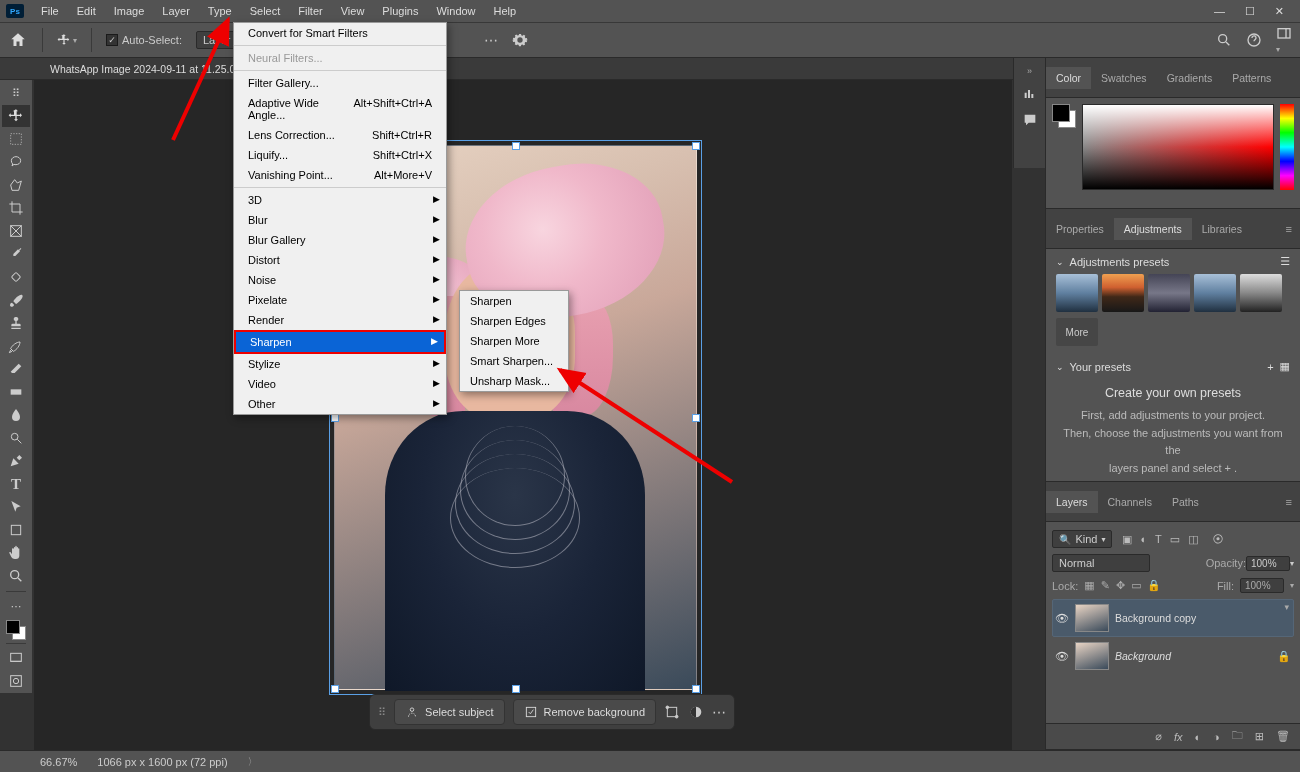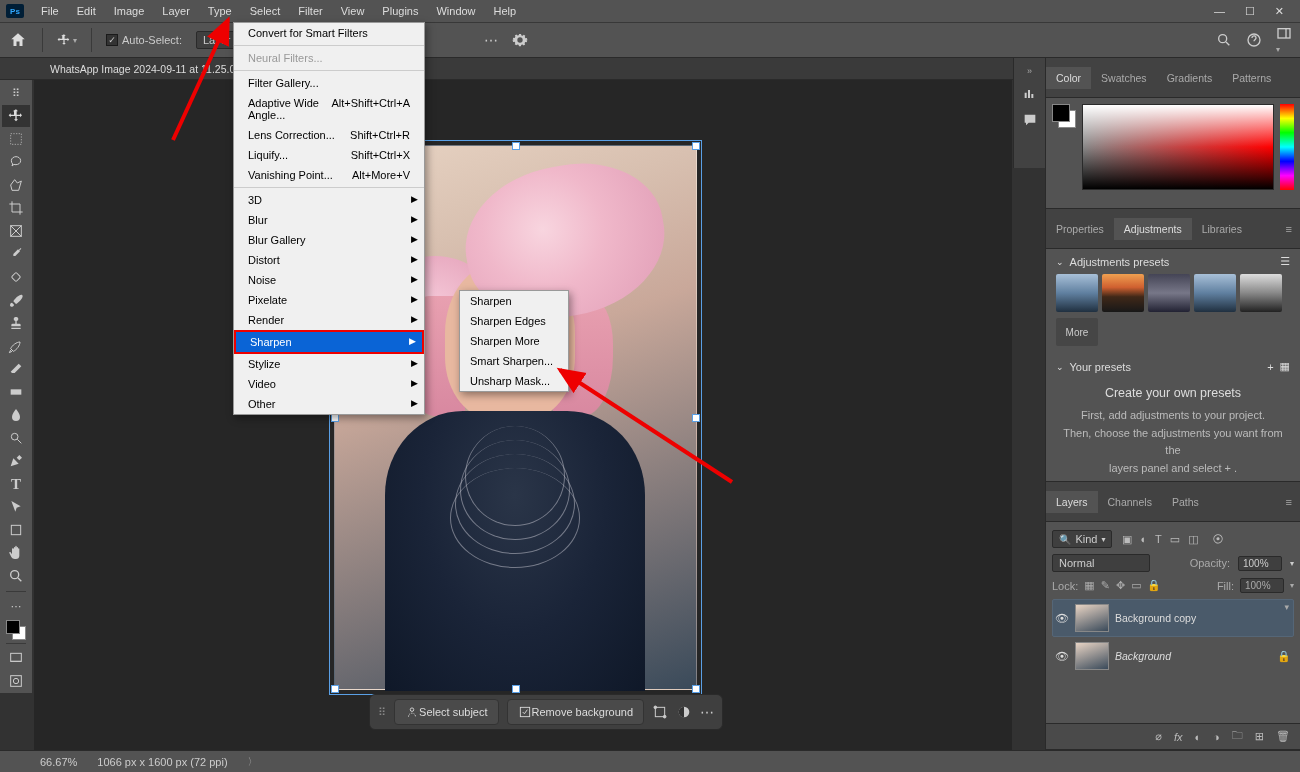--- a/index.html
+++ b/index.html
@@ -37,22 +37,22 @@
 .flower{position:absolute;width:200px;height:150px;left:130px;top:20px;background:radial-gradient(circle at 40% 40%,#f8d5df 0%,#f0b8ca 40%,#e5a5bc 80%);border-radius:50% 45% 50% 45%;transform:rotate(-10deg)}
 .flower2{position:absolute;width:120px;height:100px;left:40px;top:110px;background:radial-gradient(circle,#f5c8d8 0%,#e8aac0 70%);border-radius:50%}
 .face{position:absolute;width:130px;height:160px;left:110px;top:115px;background:#e8b8a0;border-radius:45% 45% 40% 40%}
 .hair-l{position:absolute;width:60px;height:120px;left:70px;top:150px;background:linear-gradient(180deg,#e8a0b0,#d888a0);border-radius:40% 0 0 50%}
 .hair-r{position:absolute;width:60px;height:120px;left:218px;top:150px;background:linear-gradient(180deg,#e8a0b0,#d888a0);border-radius:0 40% 50% 0}
 .smile{position:absolute;width:40px;height:18px;left:155px;top:208px;background:#8a2530;border-radius:0 0 20px 20px}
 .body{position:absolute;width:260px;height:280px;left:50px;top:265px;background:radial-gradient(ellipse at 50% 30%,#2a3548 0%,#1a2438 50%,#0f1828 100%);border-radius:30% 30% 0 0}
 .neck{position:absolute;width:90px;height:160px;left:135px;top:280px}
 .chain{position:absolute;width:100px;height:100px;left:-5px;border:1px solid rgba(200,200,210,0.5);border-radius:50%;border-top:none}
 .action-bar{position:absolute;left:335px;bottom:20px;height:36px;background:#3f3f3f;border:1px solid #2a2a2a;border-radius:6px;display:flex;align-items:center;padding:0 8px;gap:8px}
-.ab-btn{background:#4a4a4a;border:1px solid #333;border-radius:4px;padding:5px 10px;display:flex;align-items:center;color:#ddd}
-.dropdown{position:absolute;left:233px;top:22px;width:192px;background:#f0f0f0;border:1px solid #999;box-shadow:2px 3px 8px rgba(0,0,0,0.4);color:#000;z-index:100}
+.ab-btn{background:#4a4a4a;border:1px solid #333;border-radius:4px;padding:5px 10px;display:flex;align-items:center;gap:6px;color:#ddd}
+.dropdown{position:absolute;left:233px;top:22px;width:214px;background:#f0f0f0;border:1px solid #999;box-shadow:2px 3px 8px rgba(0,0,0,0.4);color:#000;z-index:100}
 .dd-item{padding:4px 14px;display:flex;justify-content:space-between;position:relative}
 .dd-item.disabled{color:#999}
 .dd-item.highlight{background:#0a64d6;color:#fff}
 .dd-item .arrow{position:absolute;right:6px;font-size:9px}
 .dd-sep{height:1px;background:#ccc;margin:2px 0}
 .red-box{border:2px solid #e00}
 .submenu{position:absolute;left:459px;top:290px;width:110px;background:#f0f0f0;border:1px solid #999;box-shadow:2px 3px 8px rgba(0,0,0,0.4);color:#000;z-index:101}
 .submenu .dd-item{padding:4px 10px}
 .right-dock{position:absolute;right:0;top:58px;width:255px;bottom:22px;background:#535353;border-left:1px solid #2a2a2a;display:flex;flex-direction:column}
 .collapse-strip{position:absolute;right:255px;top:58px;width:32px;height:110px;background:#424242;border-left:1px solid #2a2a2a;display:flex;flex-direction:column;align-items:center;padding-top:8px;gap:10px}
@@ -73,21 +73,21 @@
 .preset.sunset{background:linear-gradient(to bottom,#f0a050 0%,#d06030 35%,#402818 60%,#181818 100%)}
 .preset.cool{background:linear-gradient(to bottom,#a8c0d8 0%,#6080a0 50%,#203040 100%)}
 .preset.bw{background:linear-gradient(to bottom,#ddd 0%,#888 50%,#222 100%)}
 .more-btn{width:42px;height:28px;background:#464646;border-radius:2px;display:flex;align-items:center;justify-content:center;color:#ccc;font-size:10px;margin:0 10px 8px}
 .yp-text{padding:4px 16px;text-align:center;color:#bbb;font-size:11px;line-height:1.6}
 .yp-title{color:#ddd;font-size:12.5px;margin-bottom:4px}
 .layers-body{padding:6px}
 .lay-row1{display:flex;align-items:center;gap:6px;padding:2px 0}
 .kind-sel{background:#3f3f3f;border:1px solid #2a2a2a;padding:2px 6px;border-radius:2px;width:60px;display:flex;align-items:center;gap:4px}
 .lay-icons{display:flex;gap:8px;margin-left:4px;color:#bbb}
-.lay-row2{display:flex;align-items:center;gap:8px;padding:4px 0}
+.lay-row2{display:flex;align-items:center;padding:4px 0}
 .blend-sel{background:#3f3f3f;border:1px solid #2a2a2a;padding:2px 6px;border-radius:2px;width:98px}
 .opac-box{background:#3f3f3f;border:1px solid #2a2a2a;padding:1px 4px;border-radius:2px;width:44px;font-size:10px}
 .lay-row3{display:flex;align-items:center;gap:6px;padding:2px 0;color:#aaa}
 .lock-icons{display:flex;gap:6px;font-size:11px}
 .layer-list{margin-top:4px}
 .layer-item{display:flex;align-items:center;padding:4px 2px;gap:6px;border:1px solid transparent}
 .layer-item.sel{background:#4a5a6a;border:1px solid #567}
 .eye{width:14px;text-align:center;color:#ddd}
 .thumb{width:34px;height:28px;background:linear-gradient(160deg,#e8d4c4,#3a4a5a);border:1px solid #888}
 .layer-name{color:#ddd;font-size:10.5px}

